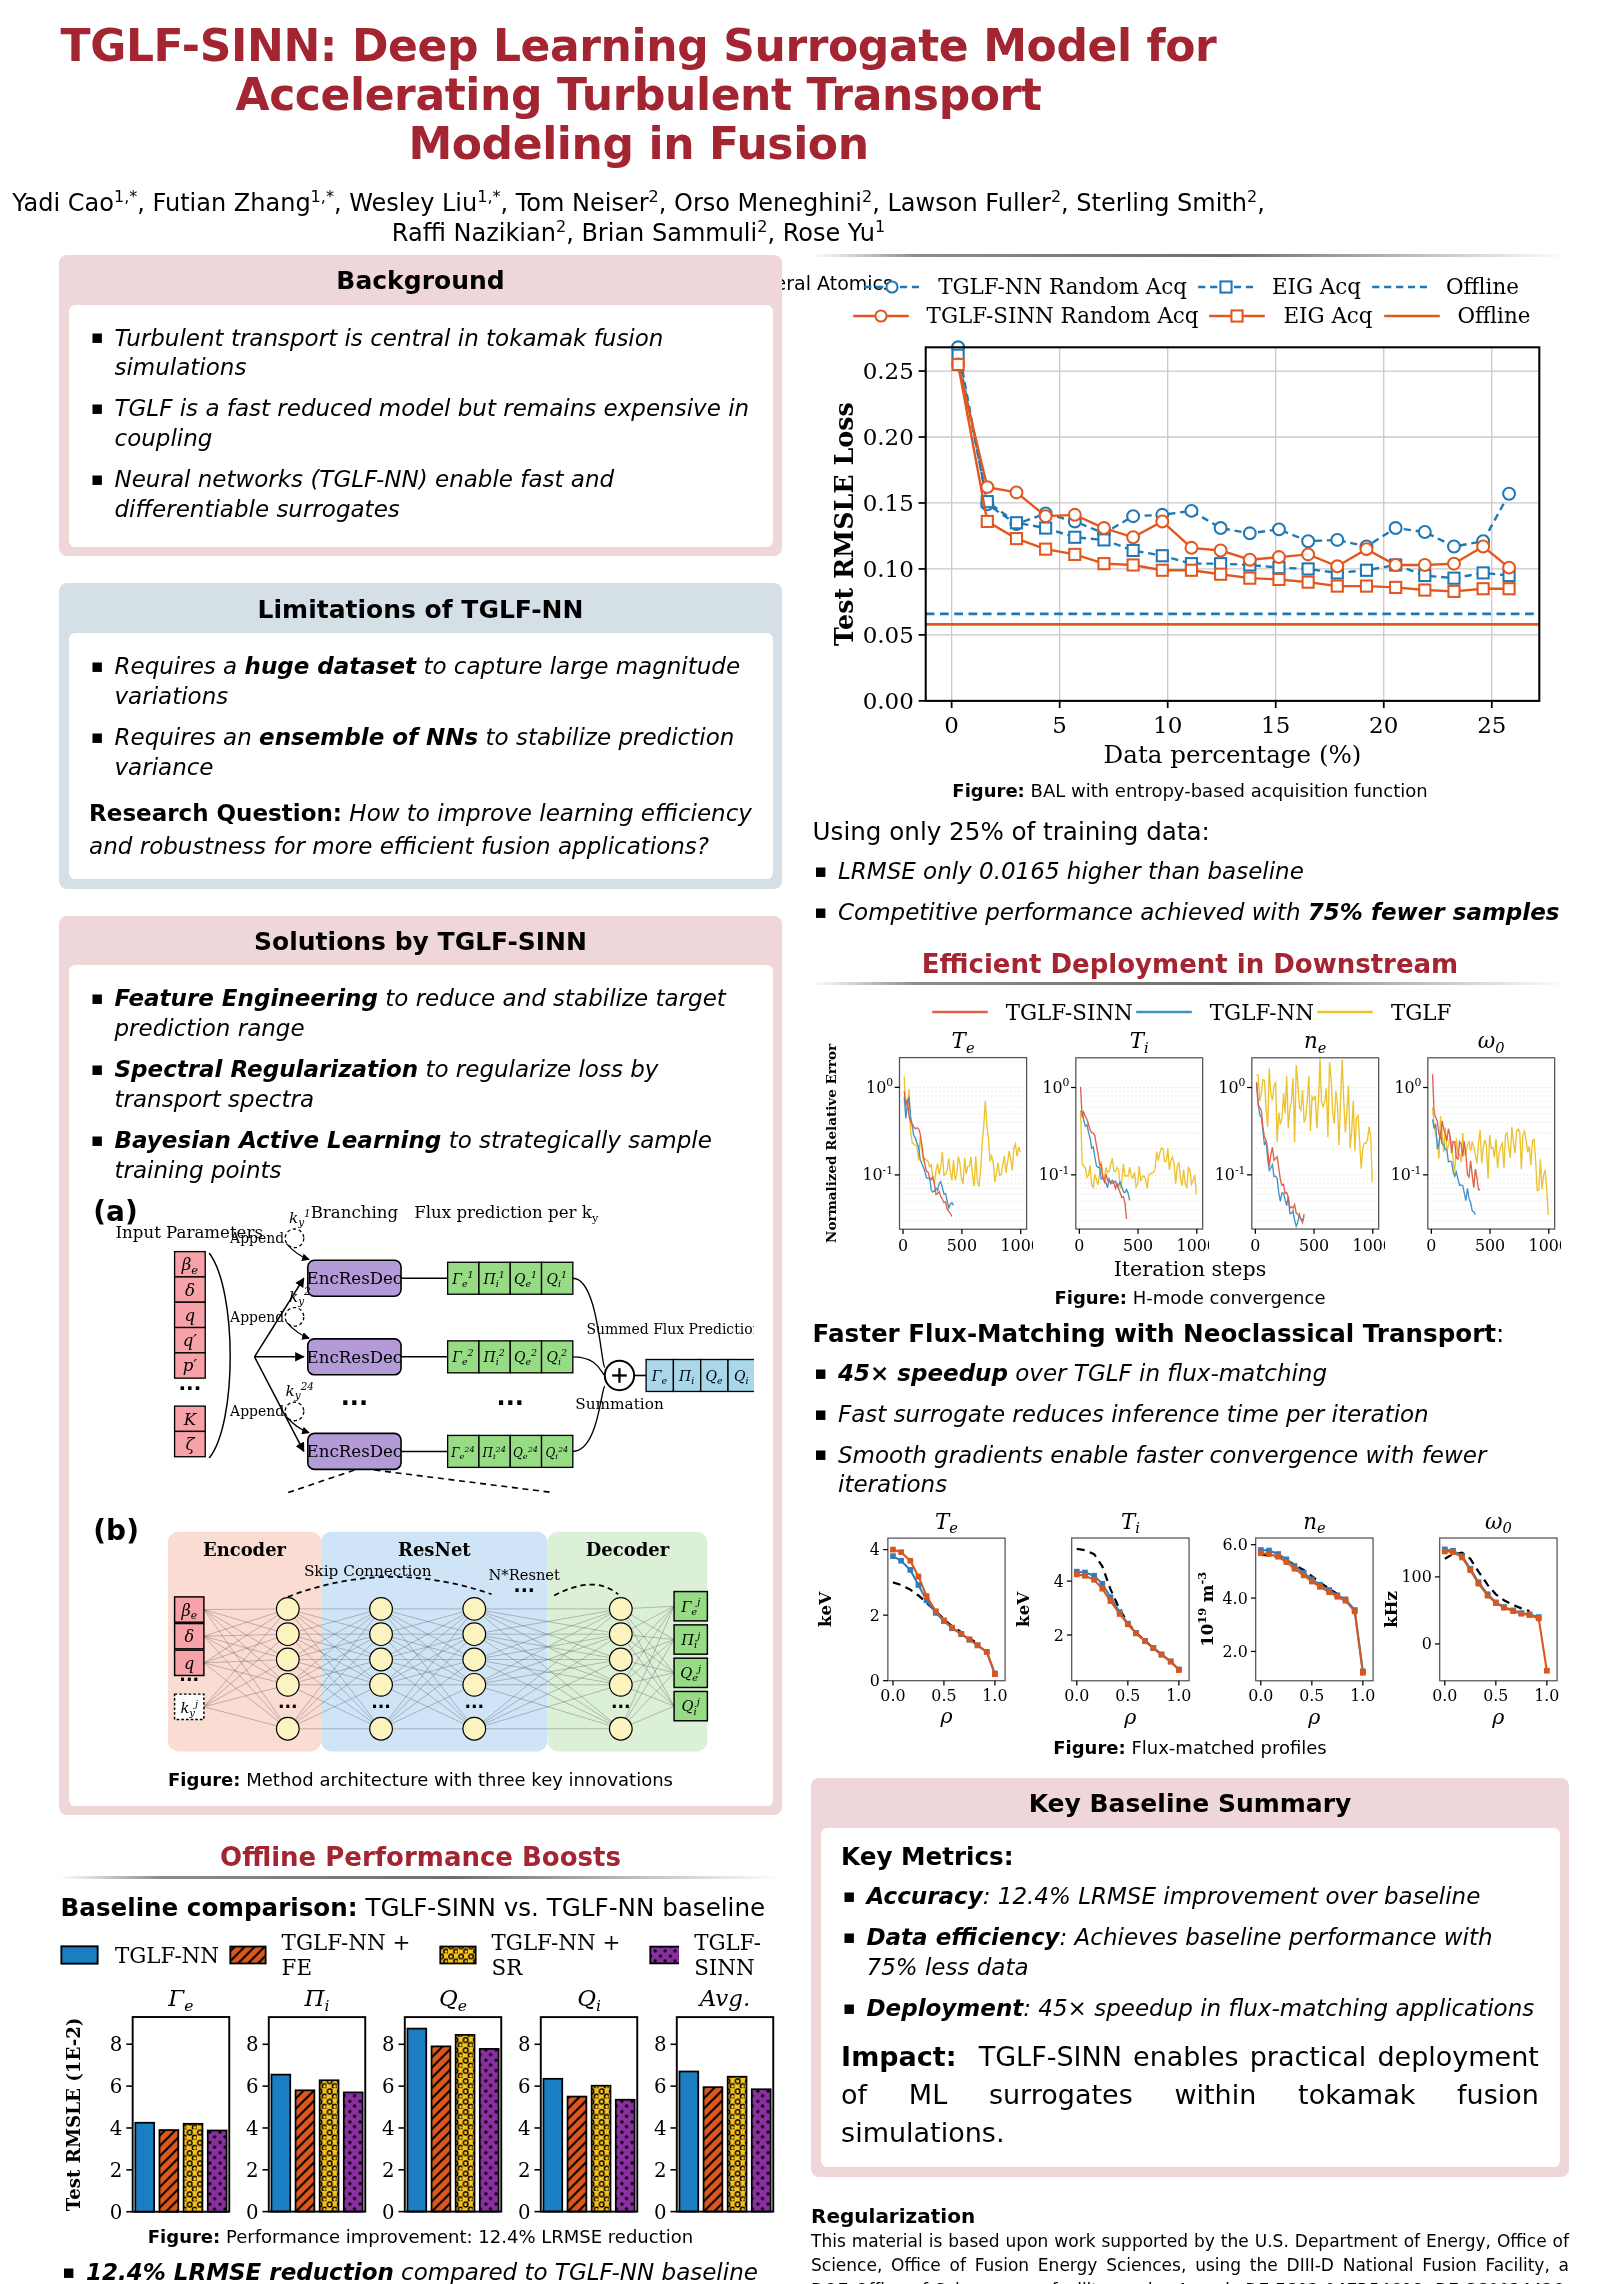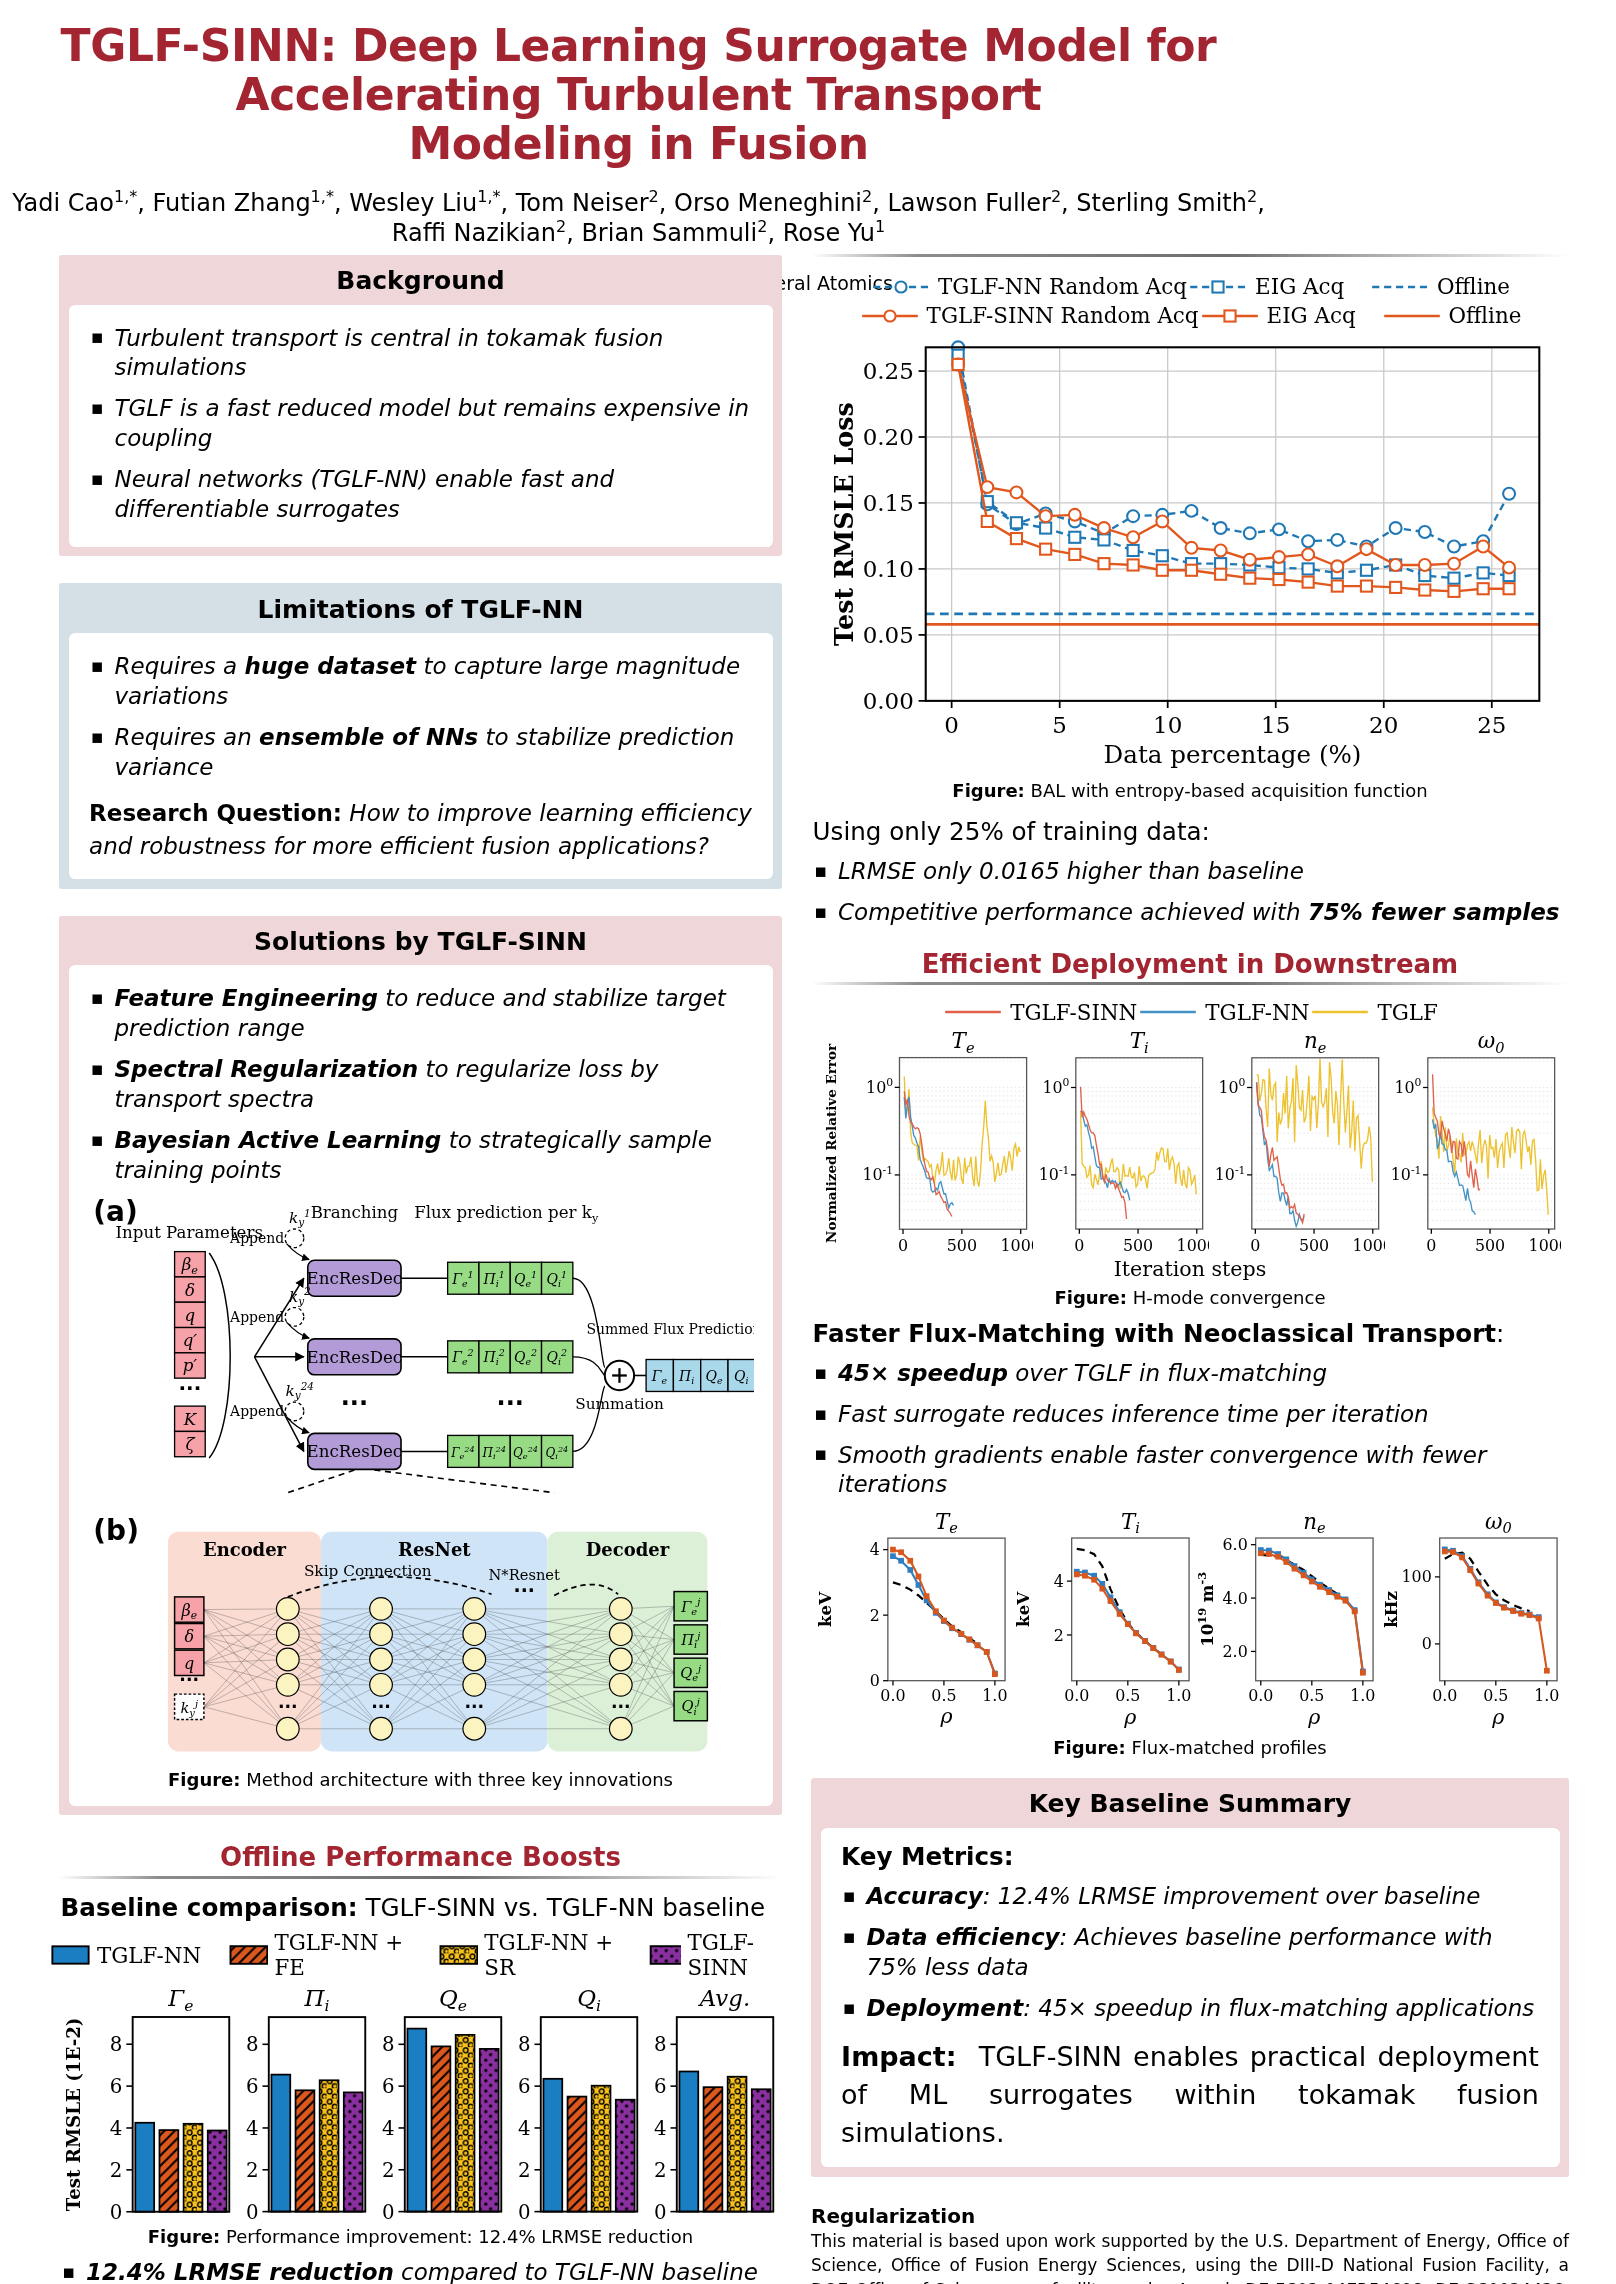--- a/index.html
+++ b/index.html
@@ -5,40 +5,40 @@
   html,body{margin:0;padding:0;background:#fff;}
   body{width:1616px;height:2284px;position:relative;font-family:"DejaVu Sans",sans-serif;color:#000;overflow:hidden;}
   .header{position:absolute;top:20.6px;left:0;width:1277px;text-align:center;}
   .title{color:#a32531;font-weight:bold;font-size:44px;line-height:1.12;letter-spacing:-0.4px;}
   .authors{font-size:24px;margin-top:19px;}
   .authors sup,.affil sup{font-size:16px;}
   .affil{font-size:19px;margin-top:20.6px;}
   .equal{font-size:17.4px;margin-top:4.8px;}
   .col-left{position:absolute;left:59px;top:255px;width:723px;}
   .col-right{position:absolute;left:811px;top:252px;width:758px;}
-  .secbox{border-radius:3px;padding:4.8px 9.5px 9.5px 9.5px;margin-bottom:27px;}
+  .secbox{border-radius:8px;padding:4.8px 9.5px 9.5px 9.5px;margin-bottom:27px;}
   .secbox.pink{background:#eed6d9;}
   .secbox.blue{background:#d5e0e6;}
   .secbox h2{text-align:center;font-size:25px;margin:6.3px 0 9.5px 0;font-weight:bold;}
   .inner{background:#fff;border-radius:6.3px;padding:8px 19px 11px 19px;}
   ul.bullets{list-style:none;margin:0;padding:0;font-size:23px;}
   ul.bullets li{margin:11px 0;padding-left:27px;position:relative;line-height:1.3;font-style:italic;}
   ul.bullets li::before{content:"▪";position:absolute;left:3.2px;top:0.8px;font-size:19px;}
   .rq{font-size:23px;margin:14.3px 0 4.8px 1.6px;line-height:1.45;}
   .rq .lead{font-weight:bold;}
   .rq .q{font-style:italic;}
   .red-header{color:#a32531;font-weight:bold;font-size:26px;text-align:center;margin:8px 0 3.2px 0;}
   .rule{height:3.2px;border-radius:1.6px;margin:1.6px 0 14.3px 0;
         background:linear-gradient(90deg,rgba(130,130,130,0) 0%,#8c8c8c 14%,#6e6e6e 55%,rgba(130,130,130,0) 100%);}
   .caption{text-align:center;font-size:18px;margin:6.3px 0 4.8px 0;}
   .lead-line{font-size:24.6px;margin:11px 0 8px 1.6px;}
   .lead-line b{font-weight:bold;}
   .legend-wrap{margin:4.8px 0;}
   .legend-row{display:flex;justify-content:center;align-items:center;margin:4px 0;font-family:"DejaVu Serif",serif;font-size:21.4px;}
-  .legend-item{display:flex;align-items:center;gap:6px;}
+  .legend-item{display:flex;align-items:center;gap:15px;justify-content:center;}
   .chart-row{display:flex;justify-content:center;}
   .axis-xlabel{ text-align:center;font-family:"DejaVu Serif",serif;font-size:20.6px;margin-top:-4.8px;}
   .summary-metrics{font-size:24.6px;font-weight:bold;margin:6.3px 0 4.8px 1.6px;}
   .impact{font-size:27px;line-height:1.4;margin:14.3px 1.6px 4.8px 1.6px;text-align:justify;}
   .ack{margin-top:22px;}
   .ack h3{font-size:20px;margin:8px 0 1.6px 0;}
   .ack p{font-size:17px;line-height:1.42;margin:0;text-align:justify;}
   svg text{user-select:none;}
 </style>
 </head>

